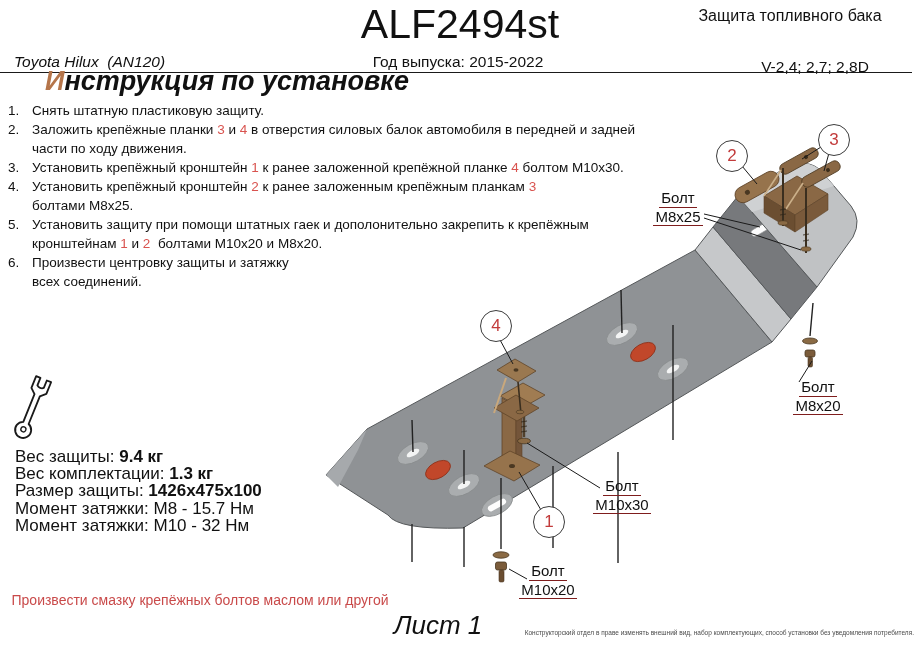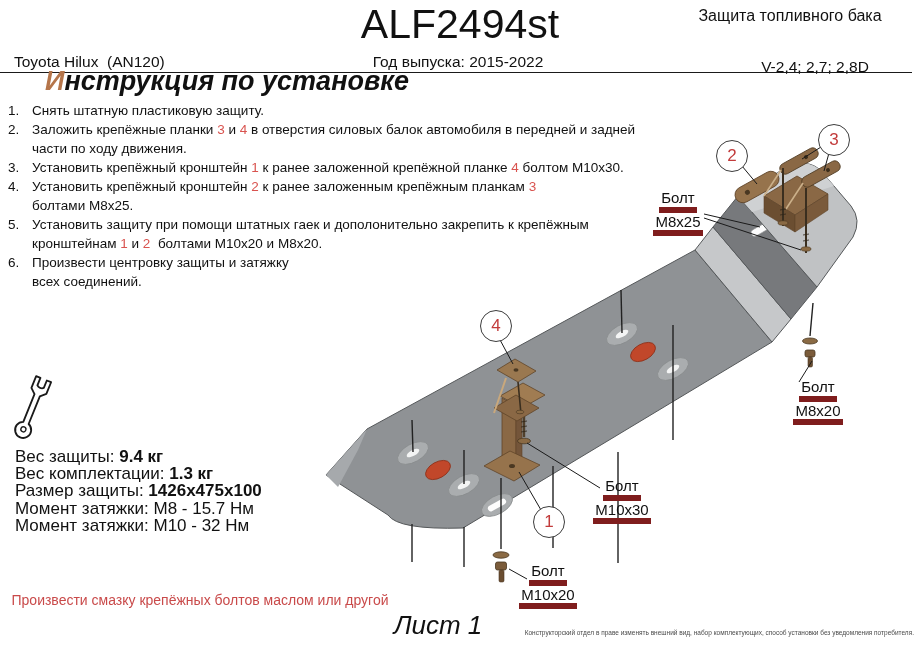--- a/index.html
+++ b/index.html
@@ -2,21 +2,21 @@
 <html style="--accent_red: #d9534f; --callout_red: #c23b3b; --note_red: #c94a4a; --heading_accent: #b5754a; --plate_grey: #8f9295; --plate_light: #c6c8ca; --plate_dark_band: #77797c; --bracket_brown: #8a6747; --plug_red: #c1472a;"><head>
 <meta charset="utf-8">
 <style>
   html,body{margin:0;padding:0;background:#fff;}
   body{font-family:"Liberation Sans",sans-serif;color:#111;}
   #page{position:relative;width:920px;height:646px;background:#ffffff;overflow:hidden;}
 
   
   .title{position:absolute;left:0;top:1px;width:920px;text-align:center;
          font-size:41px;font-weight:400;letter-spacing:0px;}
-  .hdr-left{position:absolute;left:14px;top:53px;font-size:15.5px;white-space:pre;}
+  .hdr-left{position:absolute;left:14px;top:53px;font-size:15.5px;white-space:pre;font-style:italic;}
   .hdr-year{position:absolute;left:0;top:53px;width:916px;text-align:center;font-size:15.5px;}
   .hdr-product{position:absolute;right:15px;top:7px;width:230px;text-align:center;font-size:16px;}
   .hdr-engine{position:absolute;right:45px;top:58px;width:120px;text-align:center;font-size:15.5px;}
   .hdr-rule{position:absolute;left:0;top:72px;width:912px;border-top:1.6px solid #1a1a1a;}
 
   
   .instr-heading{position:absolute;left:45px;top:66px;font-size:27px;font-style:italic;font-weight:700;}
   .instr-heading .accent{color:var(--heading_accent,#b5754a);}
   #instruction-list{position:absolute;left:8px;top:101px;width:650px;font-size:13.5px;line-height:19px;}
   .instr-item{display:flex;align-items:flex-start;}
@@ -28,21 +28,21 @@
   #spec-list{position:absolute;left:15px;top:448px;font-size:17px;line-height:17.2px;white-space:pre;}
   .spec-value-bold{font-weight:700;}
 
   
   svg.drawing{position:absolute;left:0;top:0;}
 
   .callout{position:absolute;width:30px;height:30px;border:1.6px solid #3c3c3c;border-radius:50%;
            background:#fff;display:flex;align-items:center;justify-content:center;
            font-size:17px;color:var(--callout_red,#c23b3b);}
   .bolt-label{position:absolute;text-align:center;font-size:15px;line-height:17.5px;color:#111;}
-  .bolt-label span{display:inline-block;border-bottom:6px solid #7f1d1d;padding:0 2px;}
+  .bolt-label span{display:inline-block;border-bottom:1px solid #7f1d1d;padding:0 2px;}
 
   
   .note-red{position:absolute;left:0px;top:592px;width:400px;text-align:center;
             font-size:14px;line-height:17px;color:var(--note_red,#c94a4a);}
   .sheet{position:absolute;left:338px;top:610px;width:200px;text-align:center;
          font-size:26px;font-style:italic;}
   .disclaimer{position:absolute;right:6px;top:629px;font-size:6.5px;color:#4a4a4a;white-space:nowrap;}
 </style>
 </head>
 <body>

